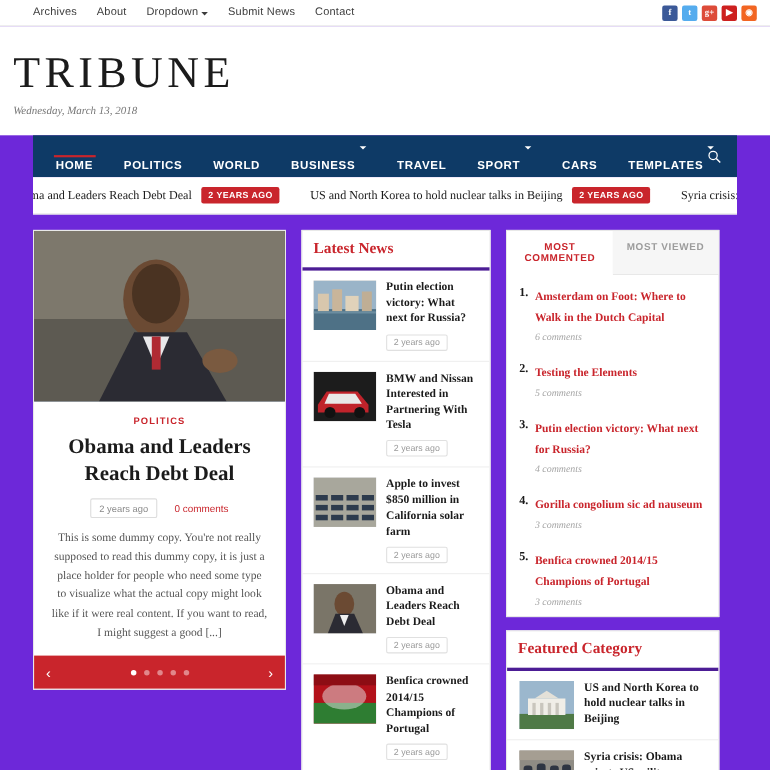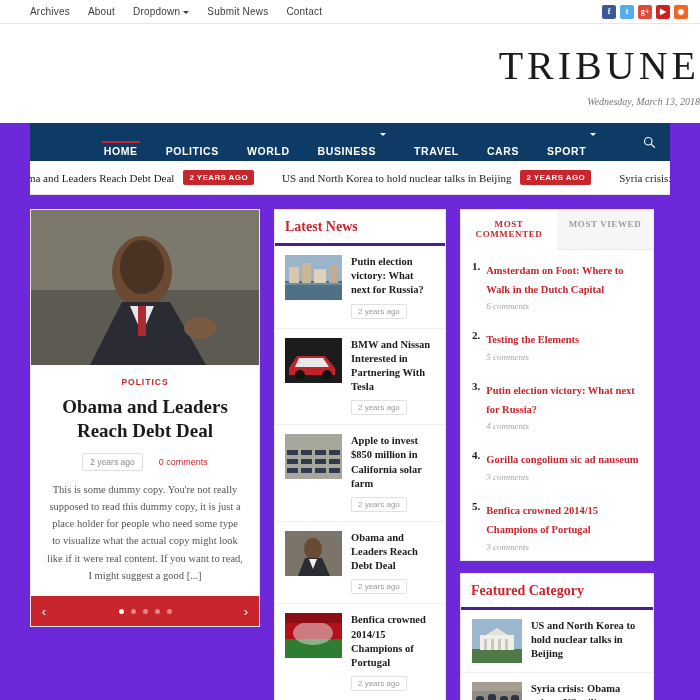--- a/index.html
+++ b/index.html
@@ -58,22 +58,22 @@
   }
   .s-fb { background: #3b5998; }
   .s-tw { background: #55acee; }
   .s-gp { background: #dd4b39; }
   .s-yt { background: #cd201f; }
   .s-rss { background: #f26522; }
 
   
   .masthead {
     background: #fff;
-    text-align: right;
-    padding: 22px 0 16px;
+    text-align: left;
+    padding: 22px 12px 16px;
   }
   .logo {
     font-family: "Liberation Serif", serif;
     font-size: 40px;
     letter-spacing: 4px;
     color: #1b1b1b;
     font-weight: normal;
     margin: 0;
     line-height: 1;
   }
@@ -287,21 +287,20 @@
     color: #9a9a9a;
     font-size: 8px;
     padding: 2px 6px;
     border-radius: 2px;
   }
 
   
   .tabs {
     display: flex;
     border-bottom: 1px solid #e8e8e8;
-    font-family: Liberation Serif, serif;
   }
   .tab {
     flex: 1;
     text-align: center;
     font-size: 9px;
     font-weight: bold;
     letter-spacing: .6px;
     padding: 9px 2px;
     color: #9c9c9c;
     background: #f6f6f6;
@@ -418,26 +417,32 @@
             <i class="caret-w"></i>
           </a>
         </li>
       <li>
           <a href="#">
             <span>TRAVEL</span>
           </a>
         </li>
       <li>
           <a href="#">
+            <span>SPORT</span>
+            <i class="caret-w"></i>
+          </a>
+        </li>
+      <li>
+          <a href="#">
             <span>CARS</span>
           </a>
         </li>
       <li>
           <a href="#">
-            <span>SPORT</span>
+            <span>TEMPLATES</span>
             <i class="caret-w"></i>
           </a>
         </li>
     </ul>
     <div class="navsearch">
       <svg width="13" height="13" viewBox="0 0 16 16">
           <circle cx="6.5" cy="6.5" r="4.6" fill="none" stroke="#ffffff" stroke-width="1.4"></circle>
           <line x1="10" y1="10" x2="14.5" y2="14.5" stroke="#ffffff" stroke-width="1.6"></line>
         </svg>
     </div>

